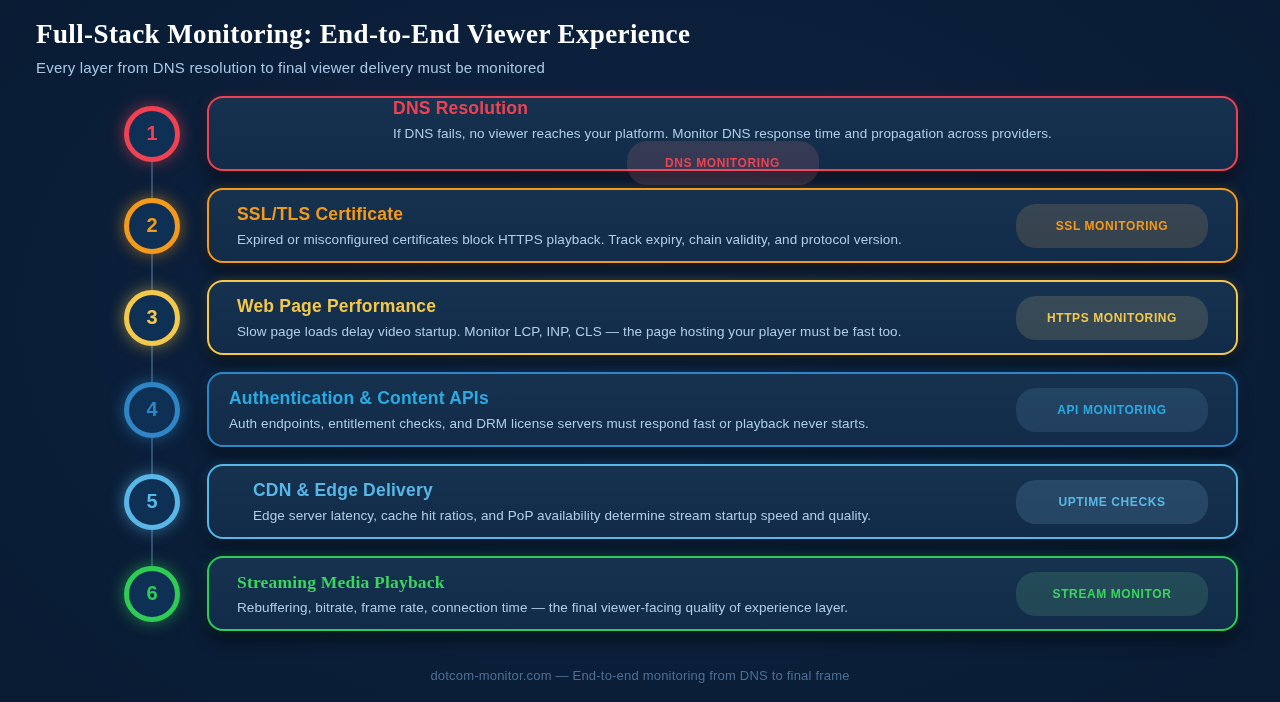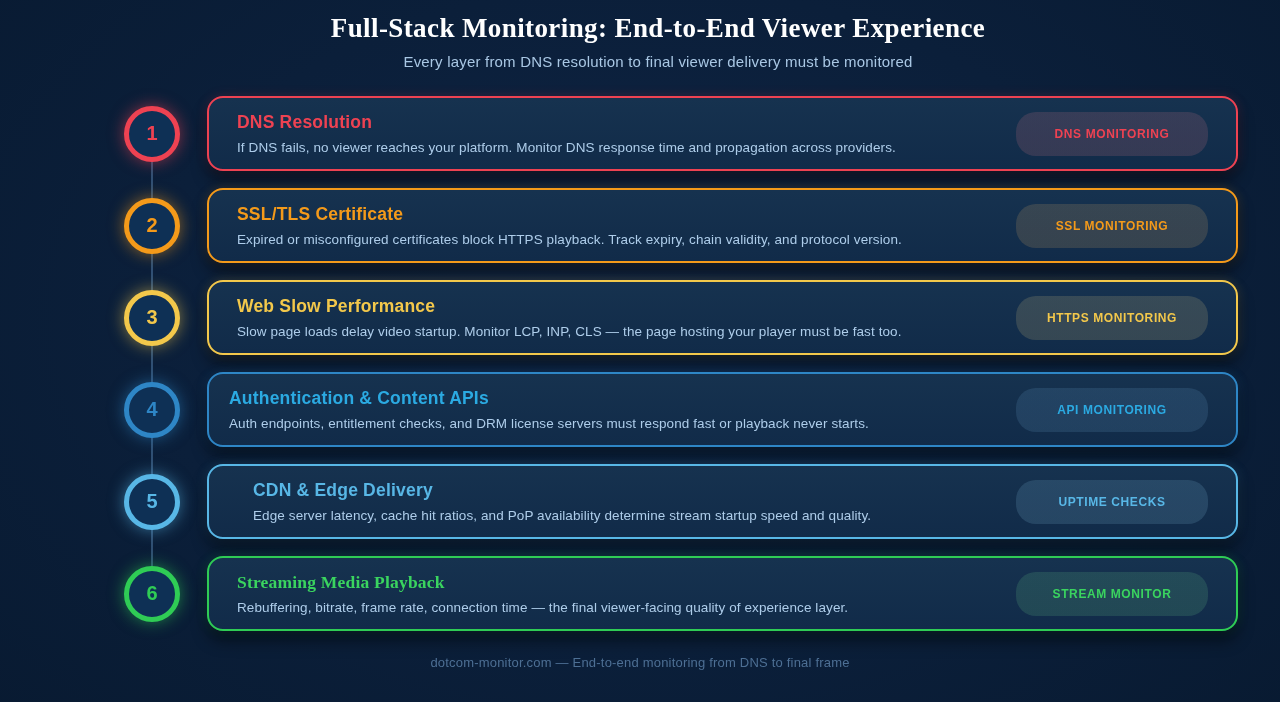--- a/index.html
+++ b/index.html
@@ -6,21 +6,21 @@
   html, body { width: 1280px; height: 702px; overflow: hidden; }
   body {
     font-family: "Liberation Sans", sans-serif;
     background:
       radial-gradient(ellipse 900px 600px at 50% 45%, #0e2444 0%, #0b1f3a 55%, #081a31 100%);
     color: #fff;
     position: relative;
   }
 
   
-  .header { text-align: center; padding-top: 13px; margin-left: 36px; }
+  .header { padding-top: 19px; margin-left: 36px; }
   .page-title {
     font-family: "Liberation Serif", "DejaVu Serif", serif;
     font-weight: bold;
     font-size: 27px;
     letter-spacing: 0.4px;
     color: #ffffff;
   }
   .page-subtitle {
     margin-top: 9px;
     font-size: 15px;
@@ -109,21 +109,21 @@
     top: 124px;
     width: 2px;
     height: 470px;
     background: rgba(110, 160, 210, 0.38);
     z-index: 0;
   }
 
   
   .footer-note {
     position: absolute;
-    bottom: 32px;
+    bottom: 19px;
     left: 0;
     right: 0;
     text-align: center;
     font-size: 13px;
     color: #4d6f94;
     letter-spacing: 0.2px;
   }
 </style>
 </head>
 <body>
@@ -133,21 +133,21 @@
   <div class="page-subtitle">Every layer from DNS resolution to final viewer delivery must be monitored</div>
 </div>
 
 <div class="timeline-connector"></div>
 
 <div class="steps" id="steps">
   <div class="step-row">
     <div class="num-wrap">
       <div class="num-circle" style="color: rgb(238, 66, 82); box-shadow: rgba(238, 66, 82, 0.55) 0px 0px 16px;">1</div>
     </div>
-    <div class="step-card" style="color: rgb(238, 66, 82); box-shadow: rgba(0, 0, 0, 0.45) 0px 10px 16px, rgba(238, 66, 82, 0.18) 0px 0px 12px;">
+    <div class="step-card" style="color: rgb(238, 66, 82); box-shadow: rgba(0, 0, 0, 0.45) 0px 10px 16px, rgba(238, 66, 82, 0.18) 0px 0px 12px; flex-direction: column;">
       <div class="card-text">
         <div class="step-title" style="color: rgb(238, 66, 82);">DNS Resolution</div>
         <div class="step-desc" style="color: rgb(174, 205, 234);">If DNS fails, no viewer reaches your platform. Monitor DNS response time and propagation across providers.</div>
       </div>
       <div class="step-tag" style="color: rgb(238, 66, 82); background: linear-gradient(0deg, rgba(238, 66, 82, 0.1), rgba(238, 66, 82, 0.1)), rgba(255, 255, 255, 0.06);">DNS MONITORING</div>
     </div>
   </div>
 
   <div class="step-row">
     <div class="num-wrap">
@@ -161,21 +161,21 @@
       <div class="step-tag" style="color: rgb(244, 154, 26); background: linear-gradient(0deg, rgba(244, 154, 26, 0.1), rgba(244, 154, 26, 0.1)), rgba(255, 255, 255, 0.06);">SSL MONITORING</div>
     </div>
   </div>
 
   <div class="step-row">
     <div class="num-wrap">
       <div class="num-circle" style="color: rgb(243, 200, 75); box-shadow: rgba(243, 200, 75, 0.55) 0px 0px 16px;">3</div>
     </div>
     <div class="step-card" style="color: rgb(243, 200, 75); box-shadow: rgba(0, 0, 0, 0.45) 0px 10px 16px, rgba(243, 200, 75, 0.18) 0px 0px 12px;">
       <div class="card-text">
-        <div class="step-title" style="color: rgb(243, 200, 75);">Web Slow Performance</div>
+        <div class="step-title" style="color: rgb(243, 200, 75);">Web Page Performance</div>
         <div class="step-desc" style="color: rgb(174, 205, 234);">Slow page loads delay video startup. Monitor LCP, INP, CLS — the page hosting your player must be fast too.</div>
       </div>
       <div class="step-tag" style="color: rgb(243, 200, 75); background: linear-gradient(0deg, rgba(243, 200, 75, 0.1), rgba(243, 200, 75, 0.1)), rgba(255, 255, 255, 0.06);">HTTPS MONITORING</div>
     </div>
   </div>
 
   <div class="step-row">
     <div class="num-wrap">
       <div class="num-circle" style="color: rgb(46, 134, 198); box-shadow: rgba(46, 134, 198, 0.55) 0px 0px 16px;">4</div>
     </div>

